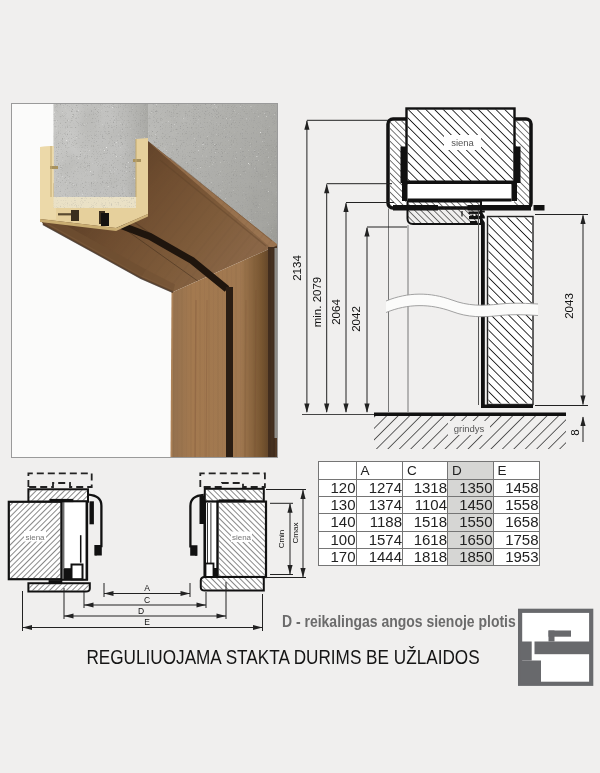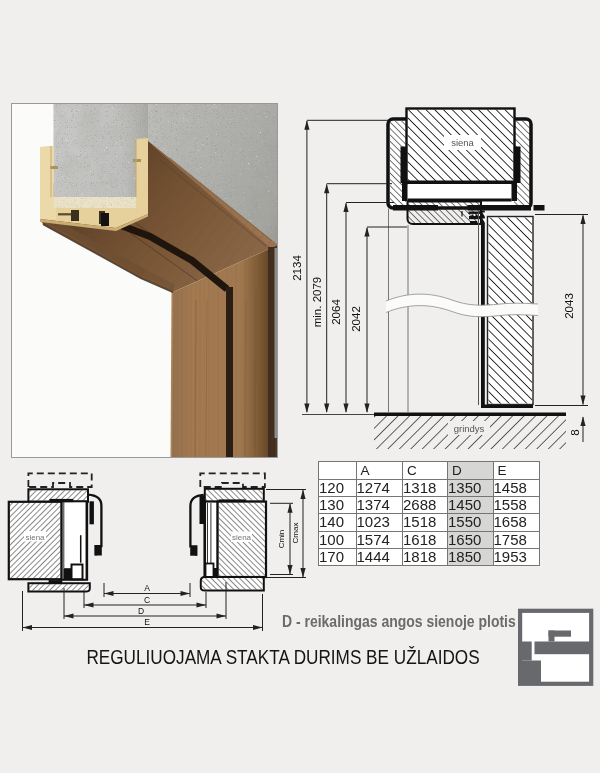--- a/index.html
+++ b/index.html
@@ -1,19 +1,19 @@
 <!DOCTYPE html>
 <html><head>
 <meta charset="utf-8">
 <style>
 html,body{margin:0;padding:0;}
 body{width:600px;height:773px;background:#f0efee;font-family:"Liberation Sans",sans-serif;position:relative;overflow:hidden;}
 #stage{position:absolute;left:0;top:0;width:600px;height:773px;}
 table.dim{border-collapse:collapse;position:absolute;left:318px;top:461px;background:#fff;table-layout:fixed;width:220.5px;}
-table.dim td{border:1px solid #757575;font-size:15px;color:#222;text-align:left;padding:0;height:16.1px;line-height:16.1px;}
+table.dim td{border:1px solid #757575;font-size:15px;color:#222;text-align:right;padding:0;height:16.1px;line-height:16.1px;}
 table.dim tr.hd td{height:17.3px;text-align:left;padding-left:4px;font-size:13.5px;}
 table.dim td.d{background:#d6d6d4;}
 #dtext{position:absolute;left:282px;top:612px;width:330px;font-size:17px;font-weight:bold;color:#6b6b6b;line-height:20px;transform:scaleX(0.822);transform-origin:0 50%;white-space:nowrap;}
 #title{position:absolute;left:0;top:646px;width:566px;text-align:center;font-size:19.5px;color:#151515;transform:scaleX(0.88);transform-origin:283px 50%;}
 </style>
 </head>
 <body>
 
 <svg id="stage" width="600" height="773" viewBox="0 0 600 773" xmlns="http://www.w3.org/2000/svg">
 <defs>
@@ -448,27 +448,27 @@
 <tr>
         <td>120</td>
         <td>1274</td>
         <td>1318</td>
         <td class="d">1350</td>
         <td>1458</td>
       </tr>
 <tr>
         <td>130</td>
         <td>1374</td>
-        <td>2688</td>
+        <td>1104</td>
         <td class="d">1450</td>
         <td>1558</td>
       </tr>
 <tr>
         <td>140</td>
-        <td>1023</td>
+        <td>1188</td>
         <td>1518</td>
         <td class="d">1550</td>
         <td>1658</td>
       </tr>
 <tr>
         <td>100</td>
         <td>1574</td>
         <td>1618</td>
         <td class="d">1650</td>
         <td>1758</td>

